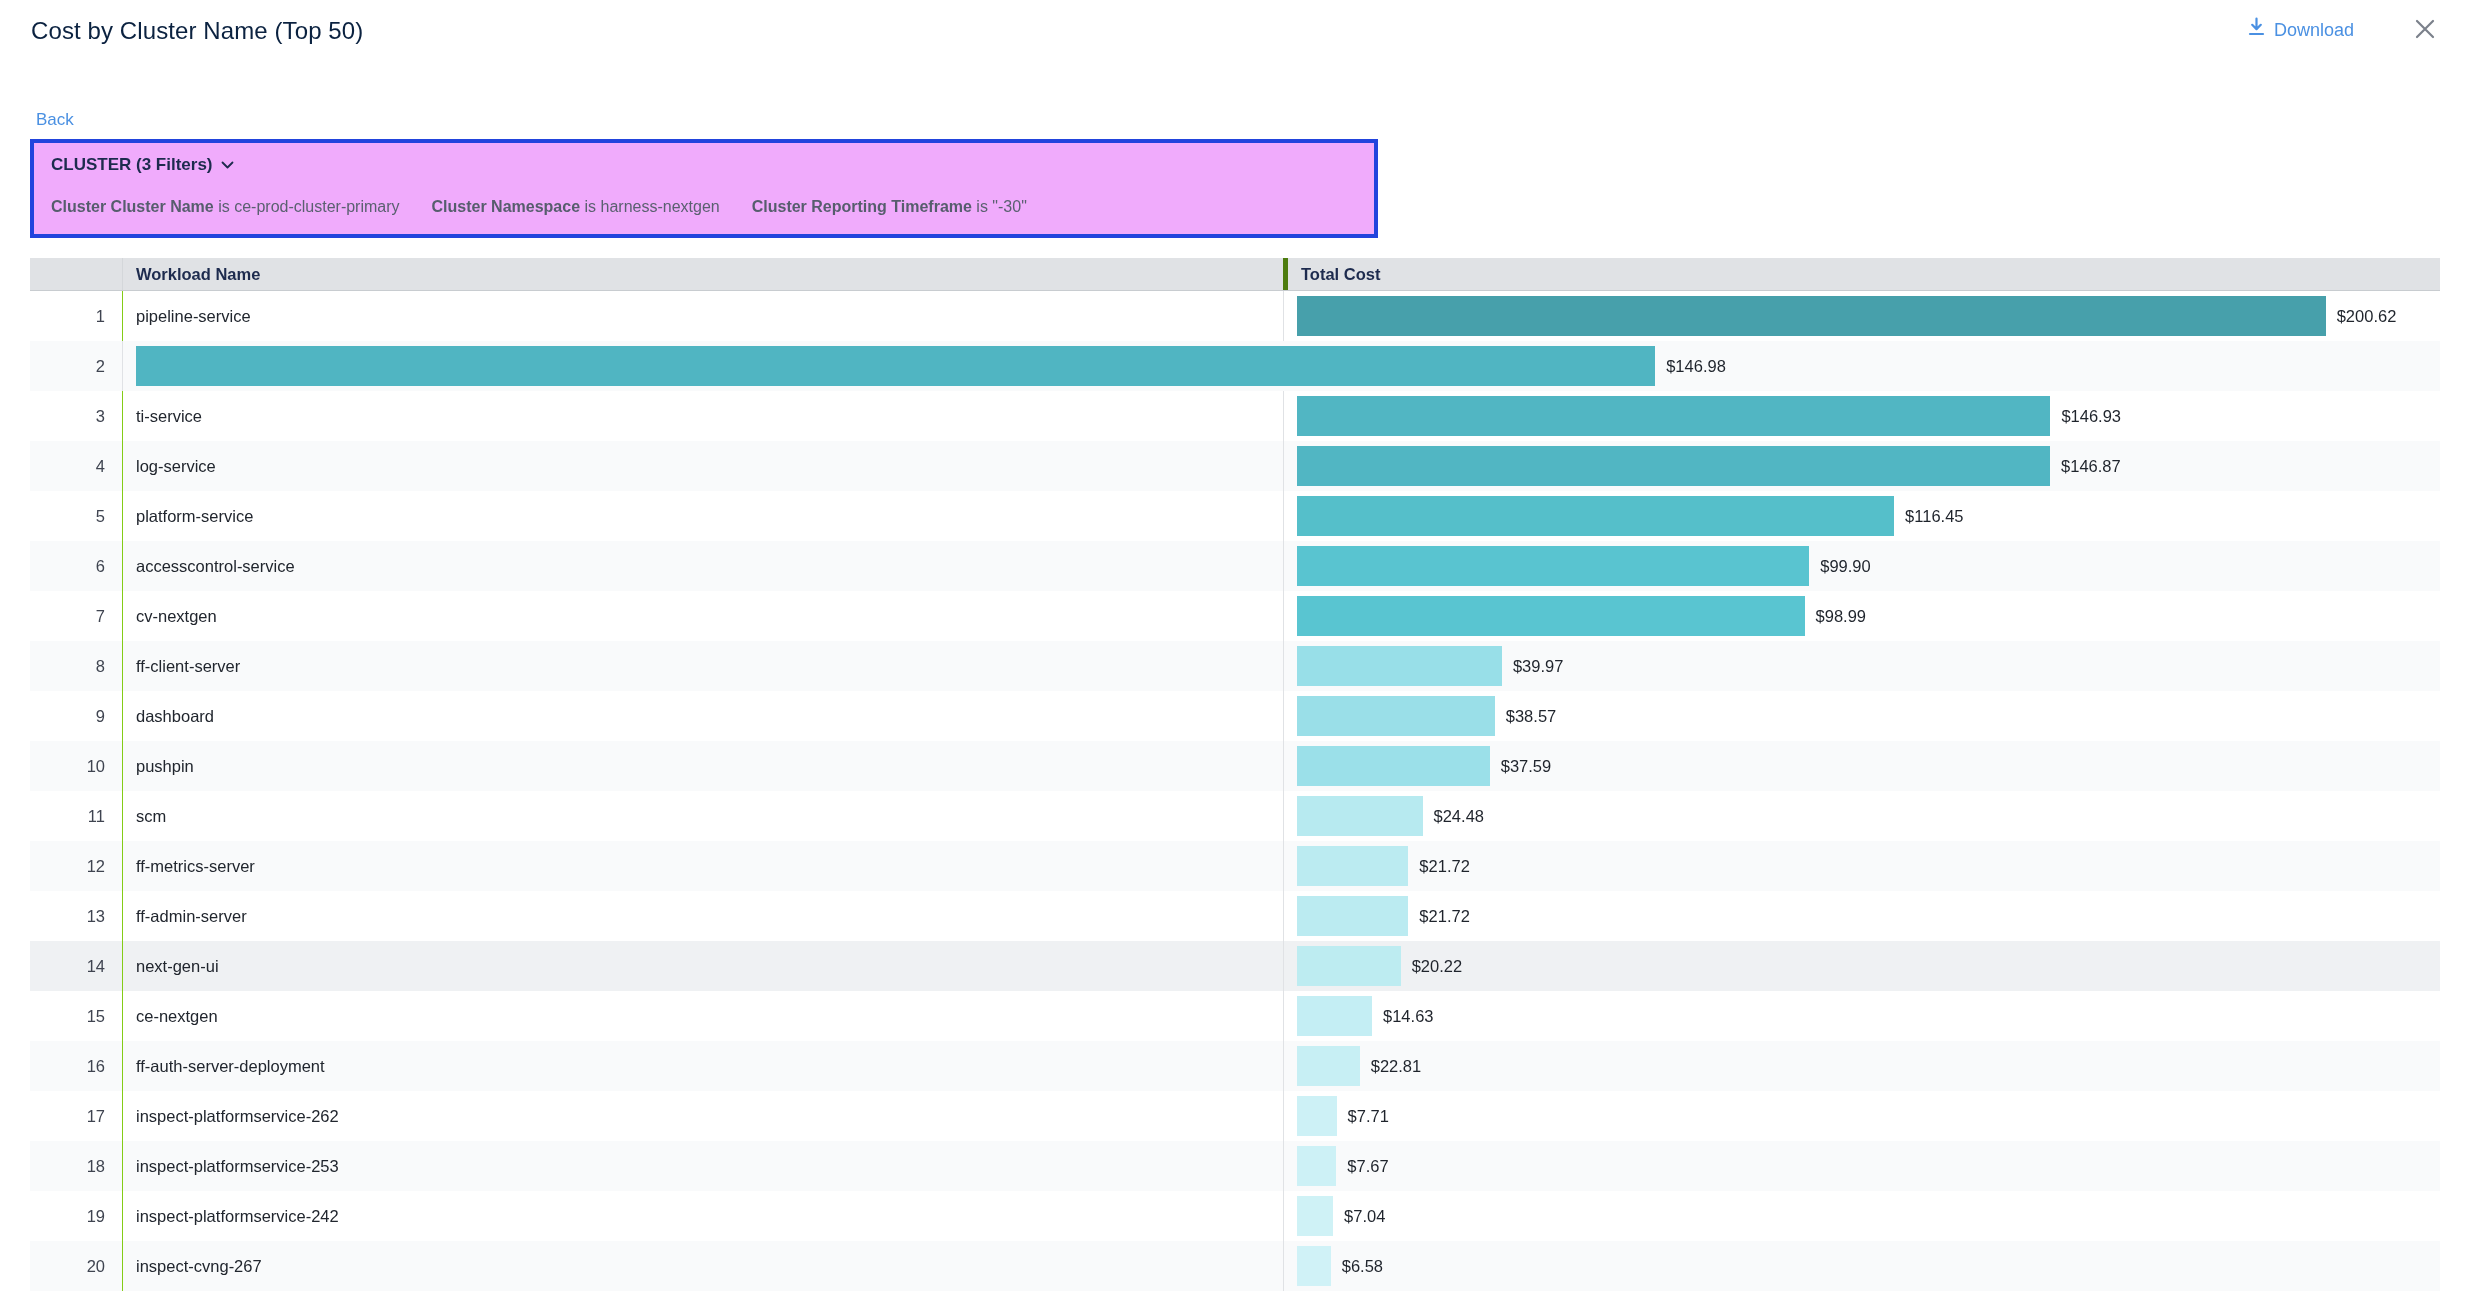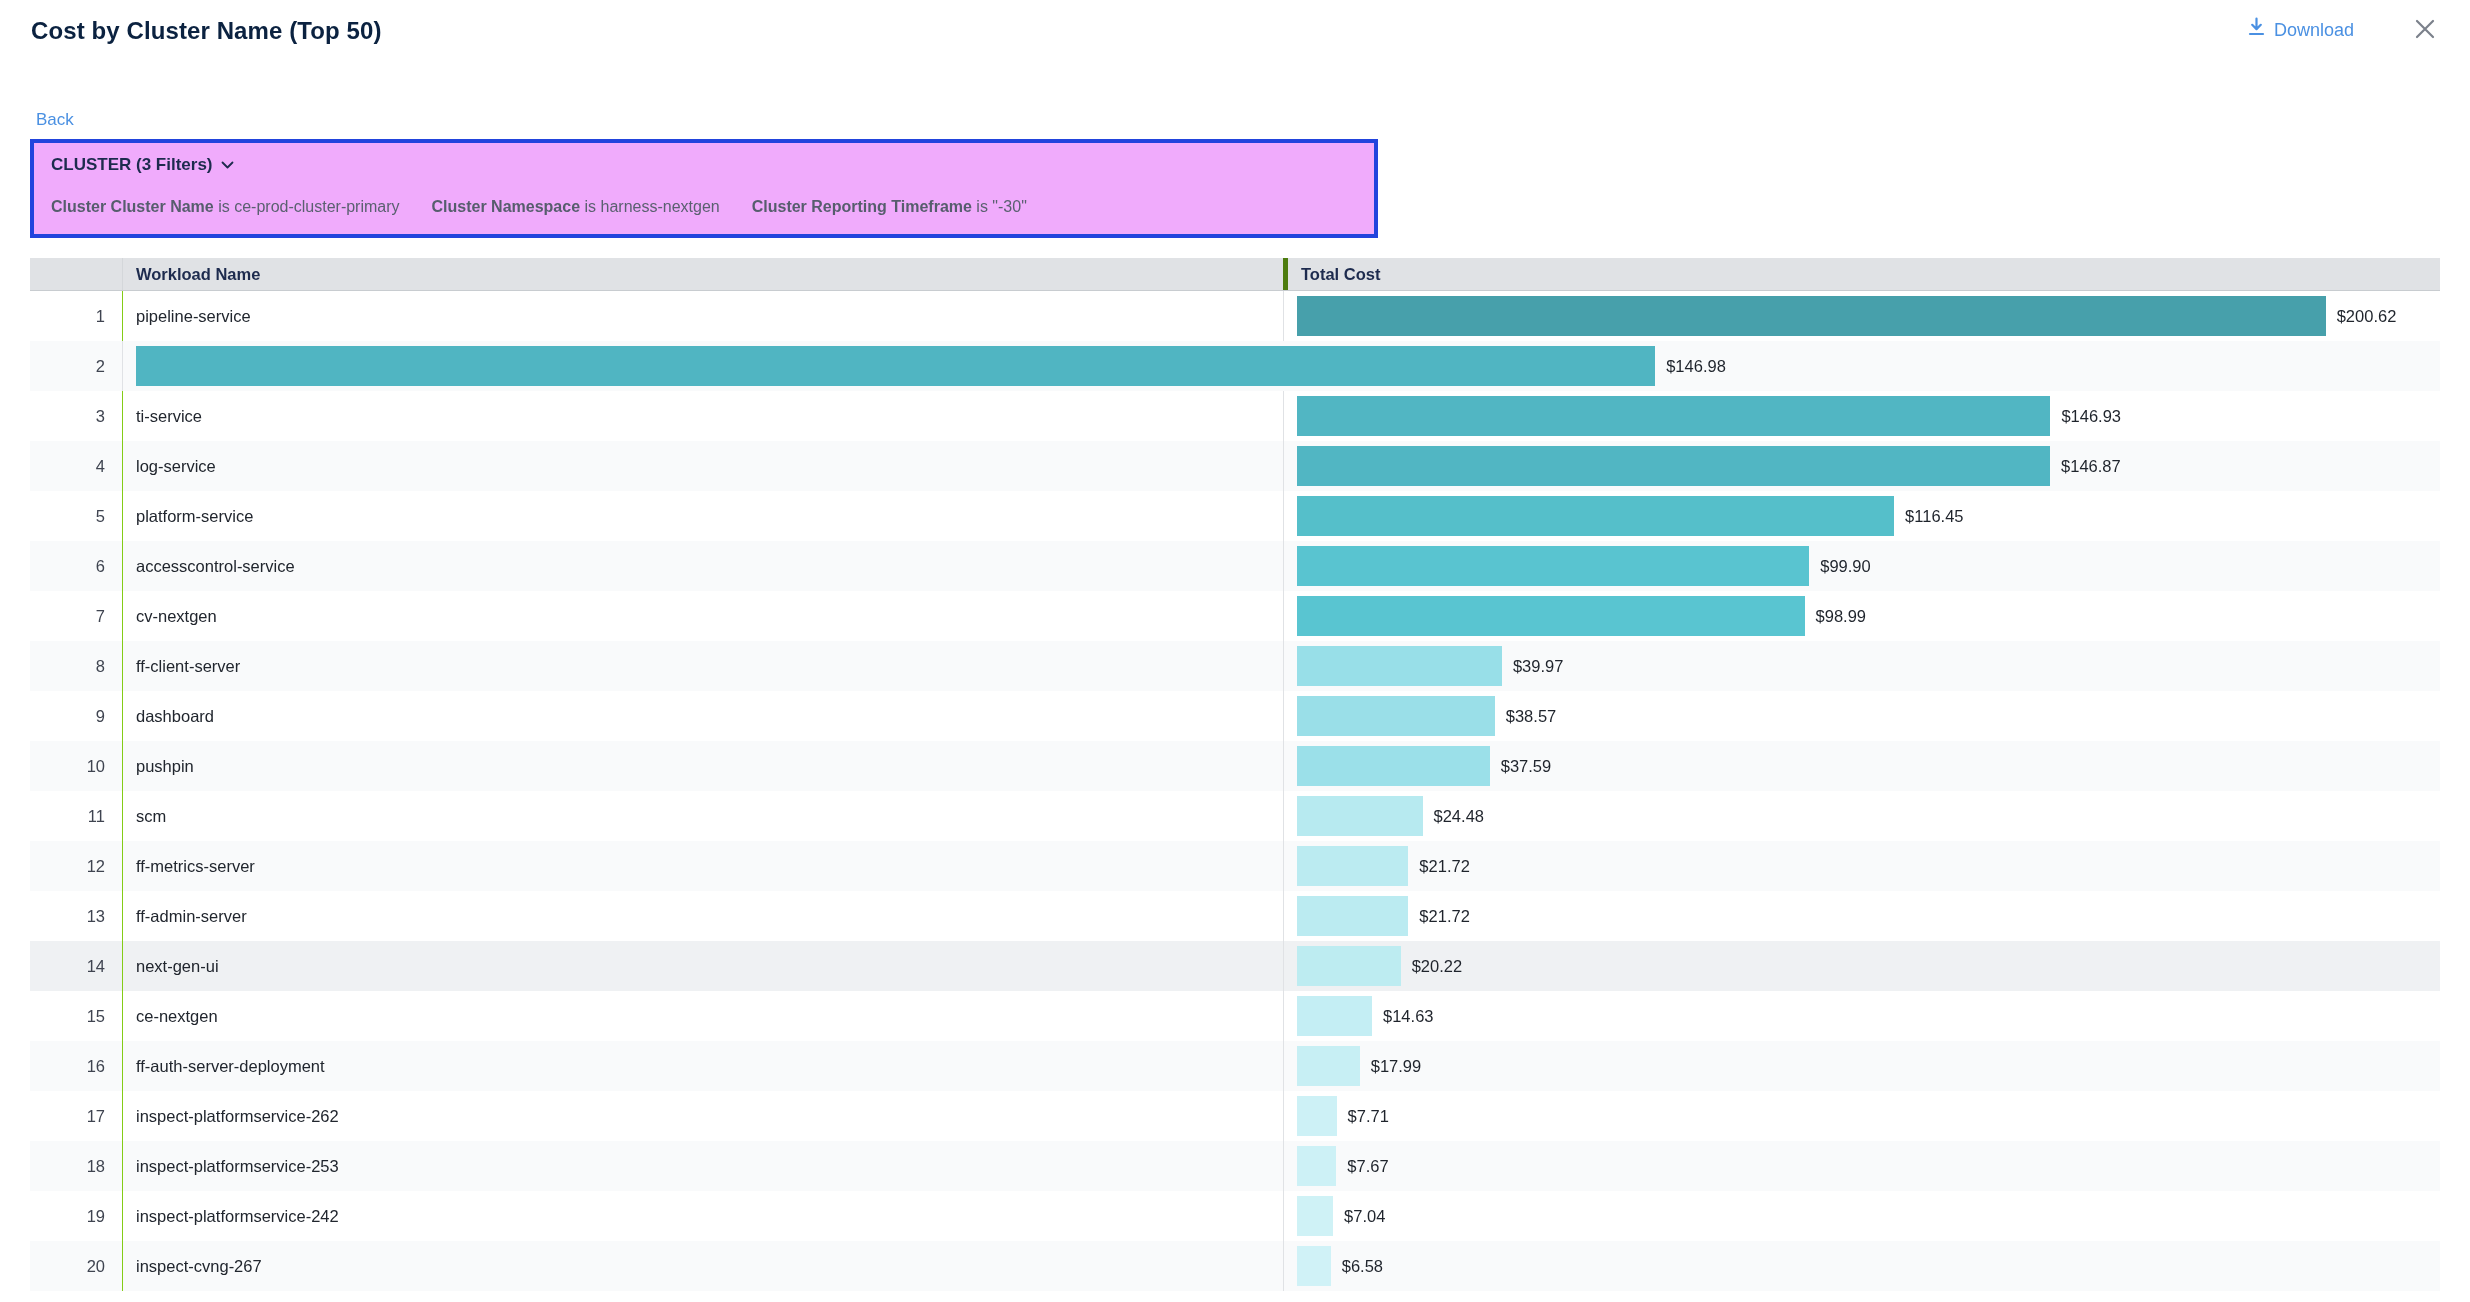--- a/index.html
+++ b/index.html
@@ -10,21 +10,21 @@
     font-family: "Liberation Sans", sans-serif;
     color: #22262e;
   }
   
   .app-header {
     display: flex; align-items: flex-start;
     padding: 16px 32px 0 31px;
     height: 48px;
   }
   .page-title {
-    font-size: 24px; font-weight: 700; color: #0b2240;
+    font-size: 24px; font-weight: 400; color: #0b2240;
     letter-spacing: 0.1px; line-height: 30px;
     flex: 1;
   }
   .header-actions { display: flex; align-items: flex-end; }
   .download-btn {
     display: flex; align-items: center; gap: 9px;
     color: #4a90e2; font-size: 18px; font-weight: 500;
     cursor: pointer; line-height: 24px;
   }
   .close-btn {
@@ -287,21 +287,21 @@
         <div class="col-cost">
           <div class="bar" style="width: 6.56315%; background: rgb(196, 238, 244);"></div>
           <div class="bar-value">$14.63</div>
         </div>
       </div>
       <div class="t-row even">
         <div class="col-rank">16</div>
         <div class="col-name">ff-auth-server-deployment</div>
         <div class="col-cost">
           <div class="bar" style="width: 5.49098%; background: rgb(199, 239, 244);"></div>
-          <div class="bar-value">$17.99</div>
+          <div class="bar-value">$22.81</div>
         </div>
       </div>
       <div class="t-row odd">
         <div class="col-rank">17</div>
         <div class="col-name">inspect-platformservice-262</div>
         <div class="col-cost">
           <div class="bar" style="width: 3.45878%; background: rgb(205, 241, 246);"></div>
           <div class="bar-value">$7.71</div>
         </div>
       </div>

